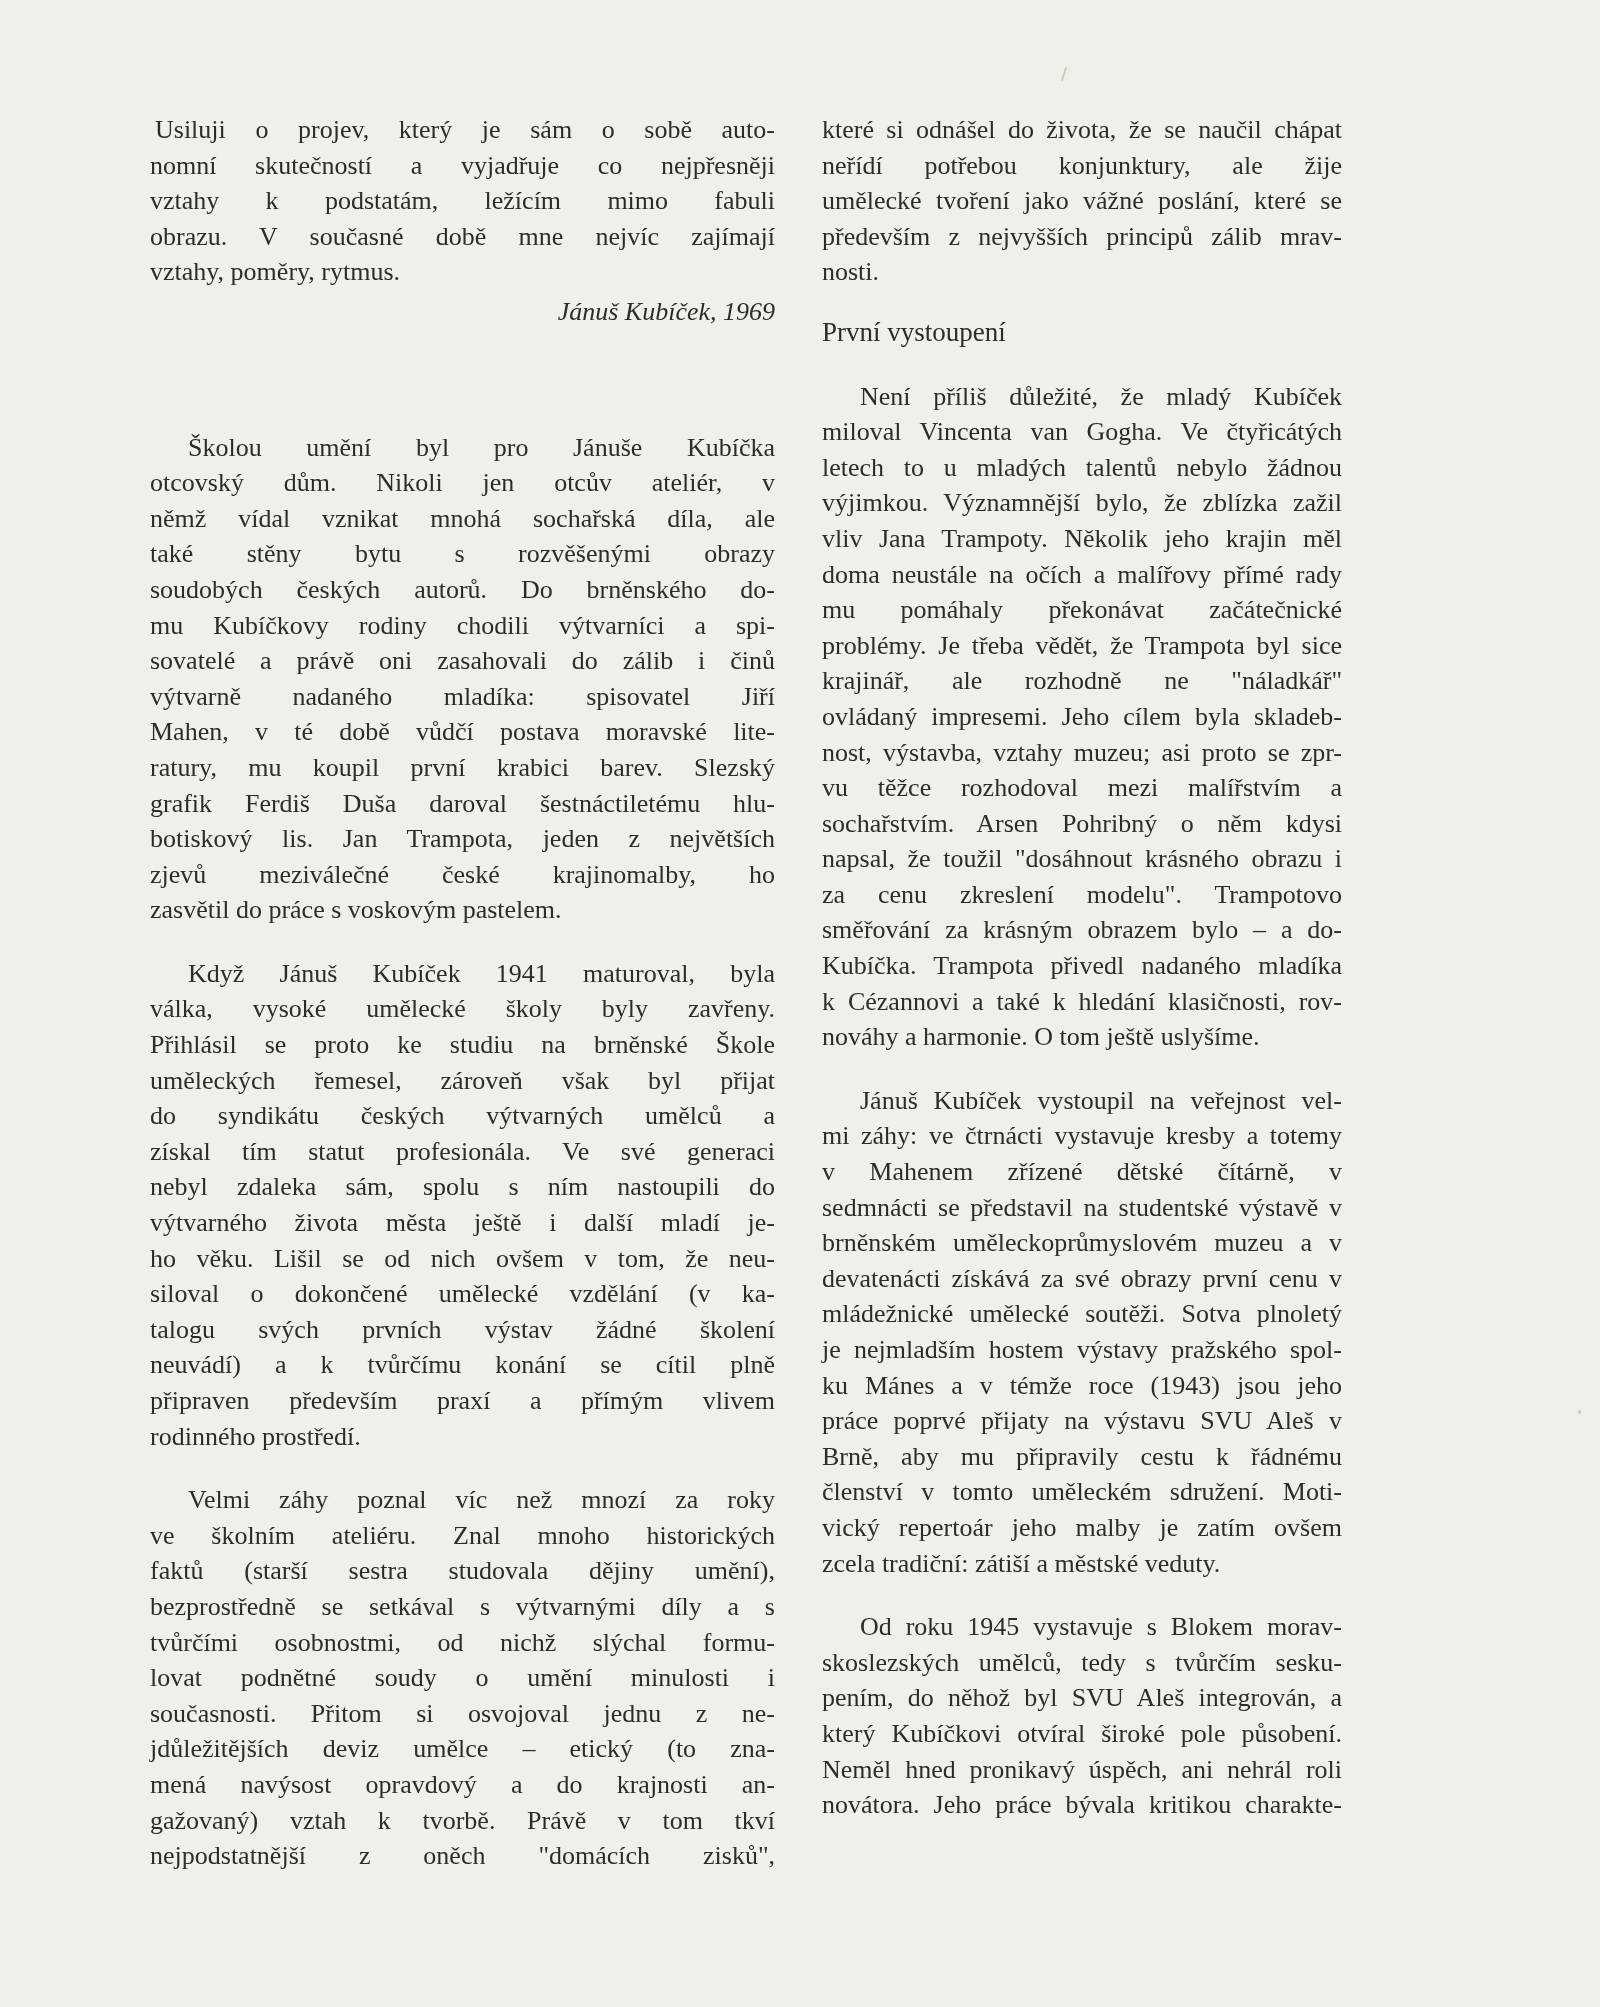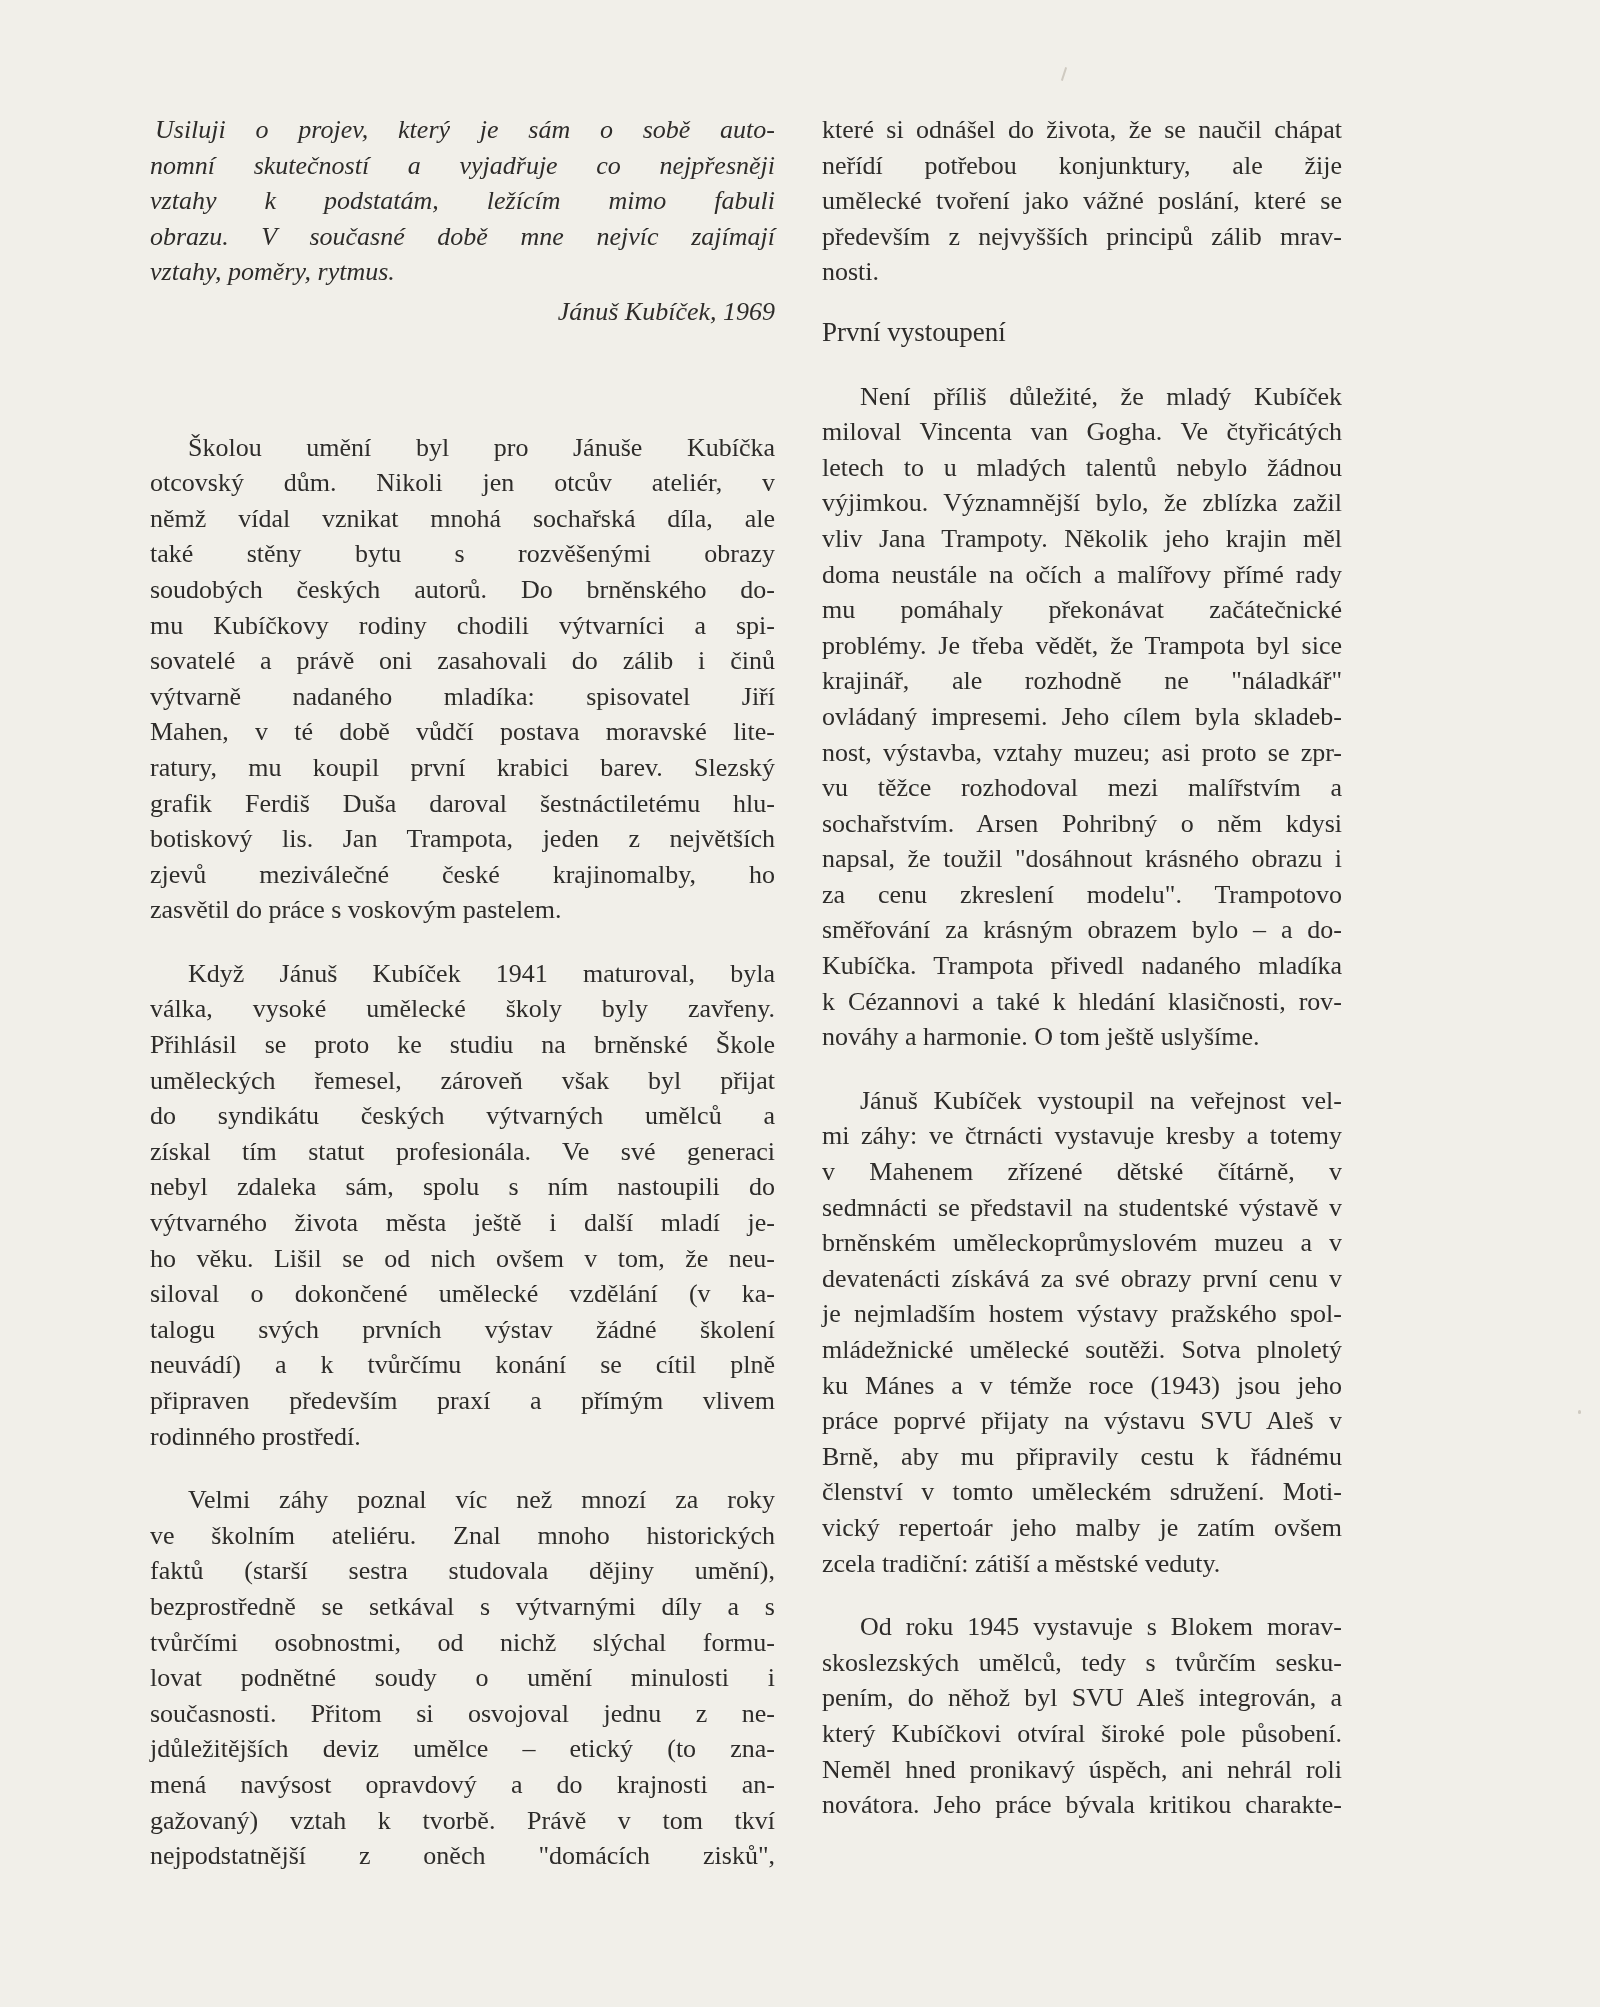--- a/index.html
+++ b/index.html
@@ -43,21 +43,20 @@
       height: 35.6px;
     }
     .line.last {
       text-align-last: left;
     }
     .line.indent {
       padding-left: 38px;
       margin-top: 28px;
     }
     .motto .line {
-      font-style: italic;
       padding-left: 0;
     }
     .motto .line.first {
       padding-left: 5px;
     }
     .motto-author {
       display: block;
       font-style: italic;
       text-align: right;
       height: 35.6px;
@@ -197,22 +196,22 @@
       <span class="line last">nováhy a harmonie. O tom ještě uslyšíme.</span>
     </div>
 
     <div class="paragraph">
       <span class="line indent">Jánuš Kubíček vystoupil na veřejnost vel-</span>
       <span class="line">mi záhy: ve čtrnácti vystavuje kresby a totemy</span>
       <span class="line">v Mahenem zřízené dětské čítárně, v</span>
       <span class="line">sedmnácti se představil na studentské výstavě v</span>
       <span class="line">brněnském uměleckoprůmyslovém muzeu a v</span>
       <span class="line">devatenácti získává za své obrazy první cenu v</span>
+      <span class="line">mládežnické umělecké soutěži. Sotva plnoletý</span>
       <span class="line">je nejmladším hostem výstavy pražského spol-</span>
-      <span class="line">mládežnické umělecké soutěži. Sotva plnoletý</span>
       <span class="line">ku Mánes a v témže roce (1943) jsou jeho</span>
       <span class="line">práce poprvé přijaty na výstavu SVU Aleš v</span>
       <span class="line">Brně, aby mu připravily cestu k řádnému</span>
       <span class="line">členství v tomto uměleckém sdružení. Moti-</span>
       <span class="line">vický repertoár jeho malby je zatím ovšem</span>
       <span class="line last">zcela tradiční: zátiší a městské veduty.</span>
     </div>
 
     <div class="paragraph">
       <span class="line indent">Od roku 1945 vystavuje s Blokem morav-</span>

